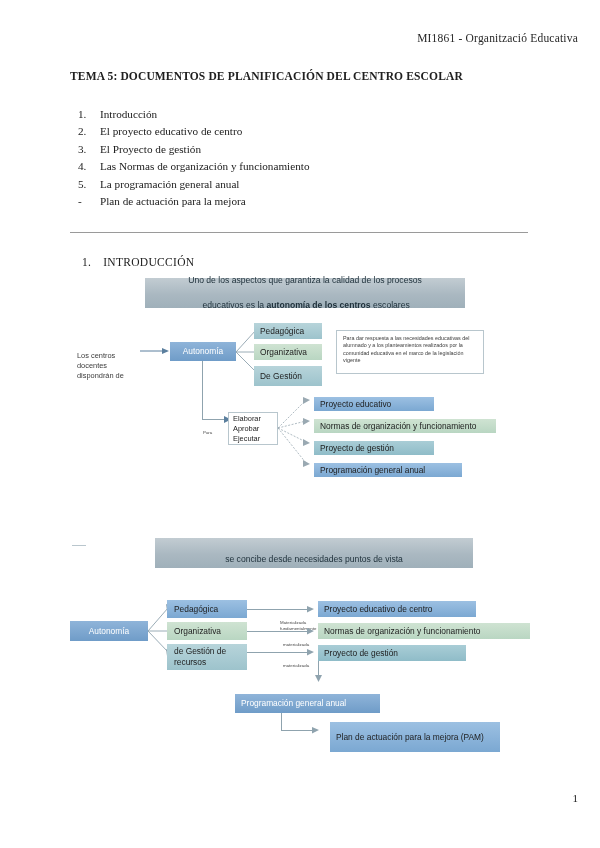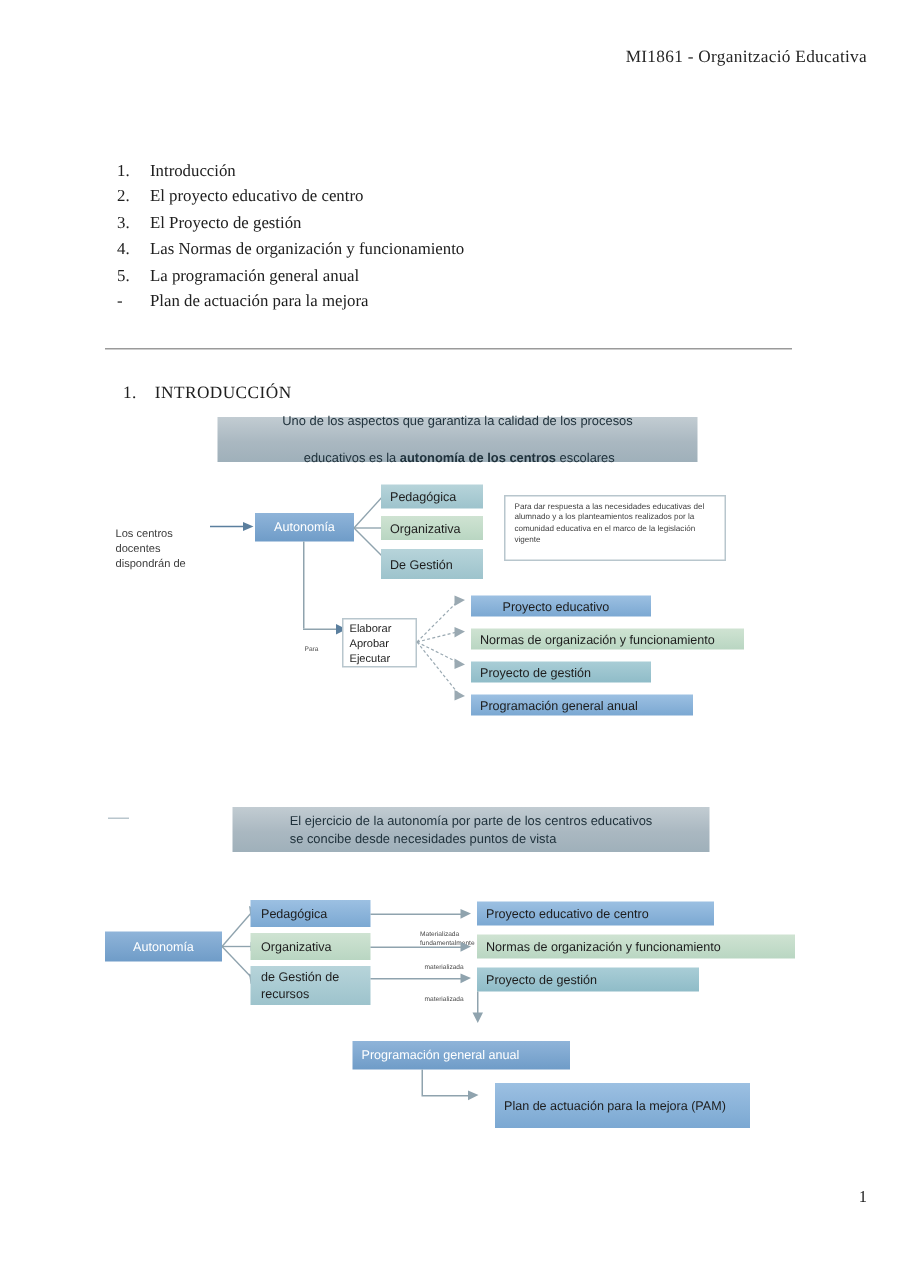--- a/index.html
+++ b/index.html
@@ -86,20 +86,21 @@
     font-family:"Liberation Serif", serif;font-size:11px;color:#222;
   }
 </style>
 </head>
 <body>
 
 <div class="page">
 
   <div class="doc-header">MI1861  - Organització Educativa</div>
 
+  <div class="doc-title">TEMA 5: DOCUMENTOS DE PLANIFICACIÓN DEL CENTRO ESCOLAR</div>
 
   <div class="index">
     <div class="index-row">
       <span class="index-num">1.</span>
       <span class="index-lbl">Introducción</span>
     </div>
     <div class="index-row">
       <span class="index-num">2.</span>
       <span class="index-lbl">El proyecto educativo de centro</span>
     </div>
@@ -176,32 +177,32 @@
       <line x1="0" y1="32" x2="28" y2="4" stroke="#9aa9b2" stroke-width="0.8" stroke-dasharray="2,1.5"></line>
       <polygon points="25,1 32,4 25,8" fill="#9aa9b2"></polygon>
       <line x1="0" y1="32" x2="28" y2="25" stroke="#9aa9b2" stroke-width="0.8" stroke-dasharray="2,1.5"></line>
       <polygon points="25,22 32,25 25,29" fill="#9aa9b2"></polygon>
       <line x1="0" y1="32" x2="28" y2="46" stroke="#9aa9b2" stroke-width="0.8" stroke-dasharray="2,1.5"></line>
       <polygon points="25,43 32,47 25,50" fill="#9aa9b2"></polygon>
       <line x1="0" y1="32" x2="28" y2="67" stroke="#9aa9b2" stroke-width="0.8" stroke-dasharray="2,1.5"></line>
       <polygon points="25,64 32,68 25,71" fill="#9aa9b2"></polygon>
     </svg>
 
-    <div class="dbox fill-blue2 b-txt" style="left:314px;top:397px;width:120px;height:14px;padding-left:21px;">Proyecto educativo</div>
+    <div class="dbox fill-blue2 b-txt" style="left:314px;top:397px;width:120px;height:14px;padding-left:6px;">Proyecto educativo</div>
     <div class="dbox fill-green b-txt" style="left:314px;top:419px;width:182px;height:14px;padding-left:6px;">Normas de organización y funcionamiento</div>
     <div class="dbox fill-teal2 b-txt" style="left:314px;top:441px;width:120px;height:14px;padding-left:6px;">Proyecto de gestión</div>
     <div class="dbox fill-blue2 b-txt" style="left:314px;top:463px;width:148px;height:14px;padding-left:6px;">Programación general anual</div>
   </div>
 
   <div>
 
     <div class="line" style="left:72px;top:545px;width:14px;height:1px;background:#b9c6cd;"></div>
 
     <div class="dbox banner center" style="left:155px;top:538px;width:318px;height:30px;">
-      <span><span>El ejercicio de la autonomía por parte de los centros educativos</span><br><span>se concibe desde necesidades puntos de vista</span></span>
+      <span><br><span>se concibe desde necesidades puntos de vista</span></span>
     </div>
 
     <div class="dbox fill-blue center b-txt" style="left:70px;top:621px;width:78px;height:20px;color:#ffffff;">Autonomía</div>
 
     <svg class="conn" style="left:148px;top:600px;width:26px;height:64px;">
       <line x1="0" y1="31" x2="20" y2="8" stroke="#8fa3ae" stroke-width="0.9"></line>
       <polygon points="18,4 25,7 19,11" fill="#8fa3ae"></polygon>
       <line x1="0" y1="31" x2="20" y2="31" stroke="#8fa3ae" stroke-width="0.9"></line>
       <polygon points="19,28 25,31 19,34" fill="#8fa3ae"></polygon>
       <line x1="0" y1="31" x2="20" y2="52" stroke="#8fa3ae" stroke-width="0.9"></line>

